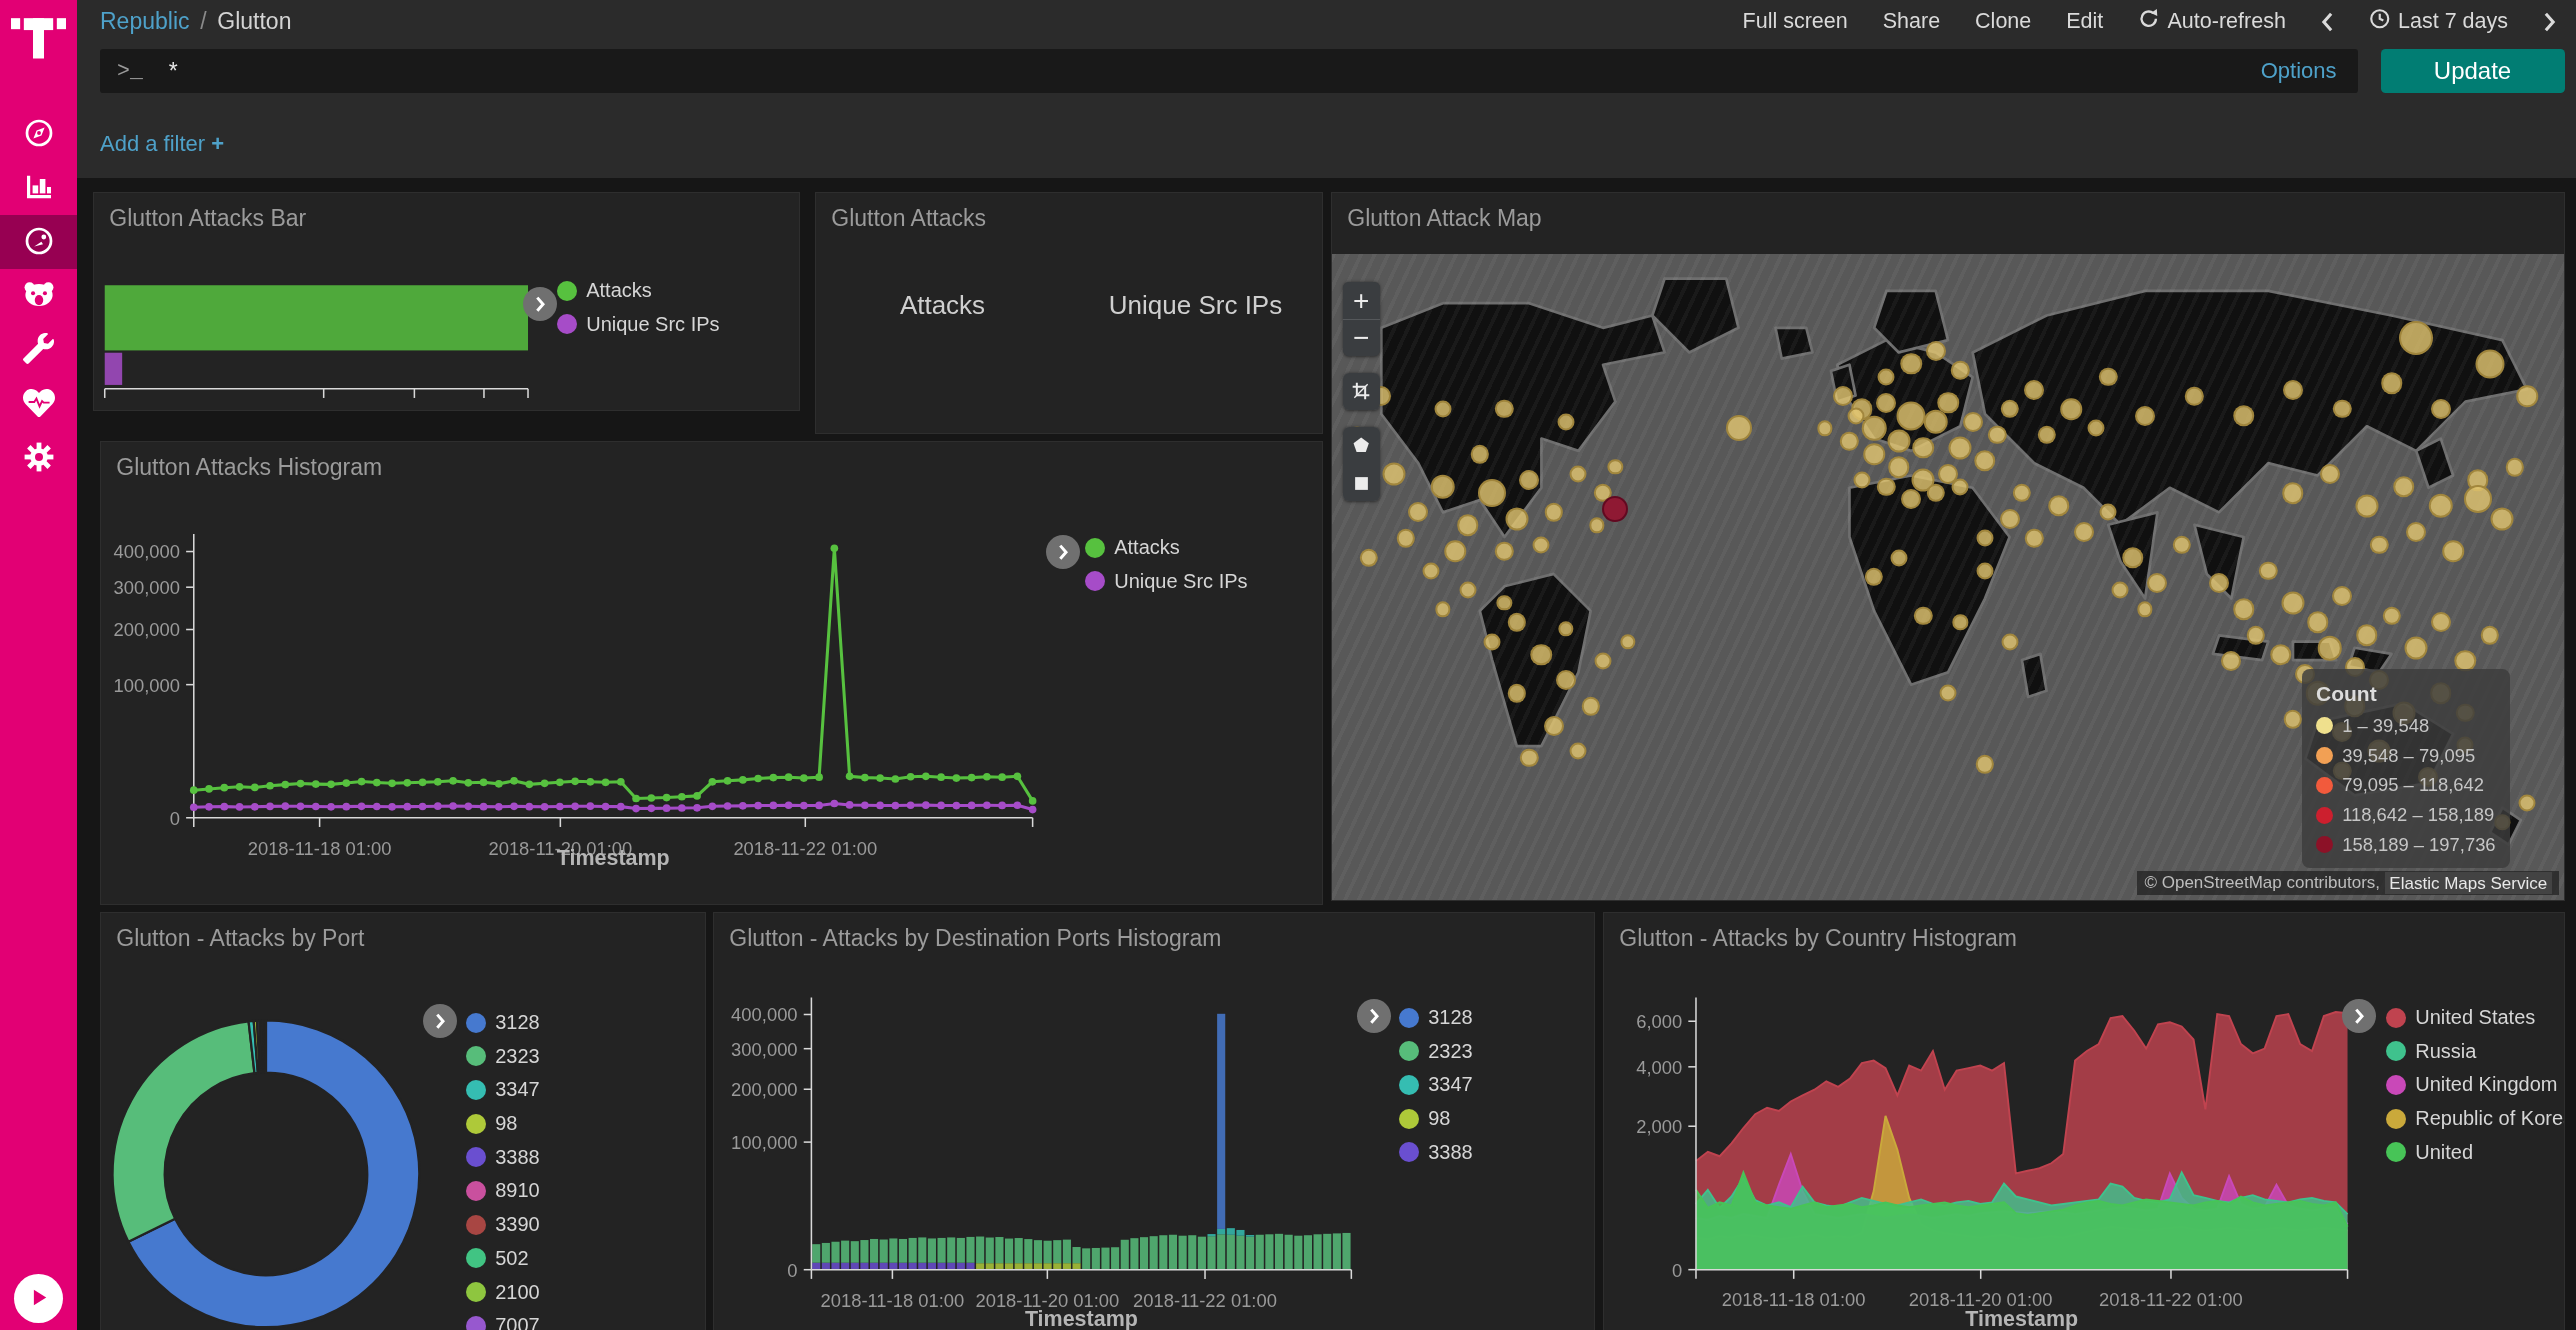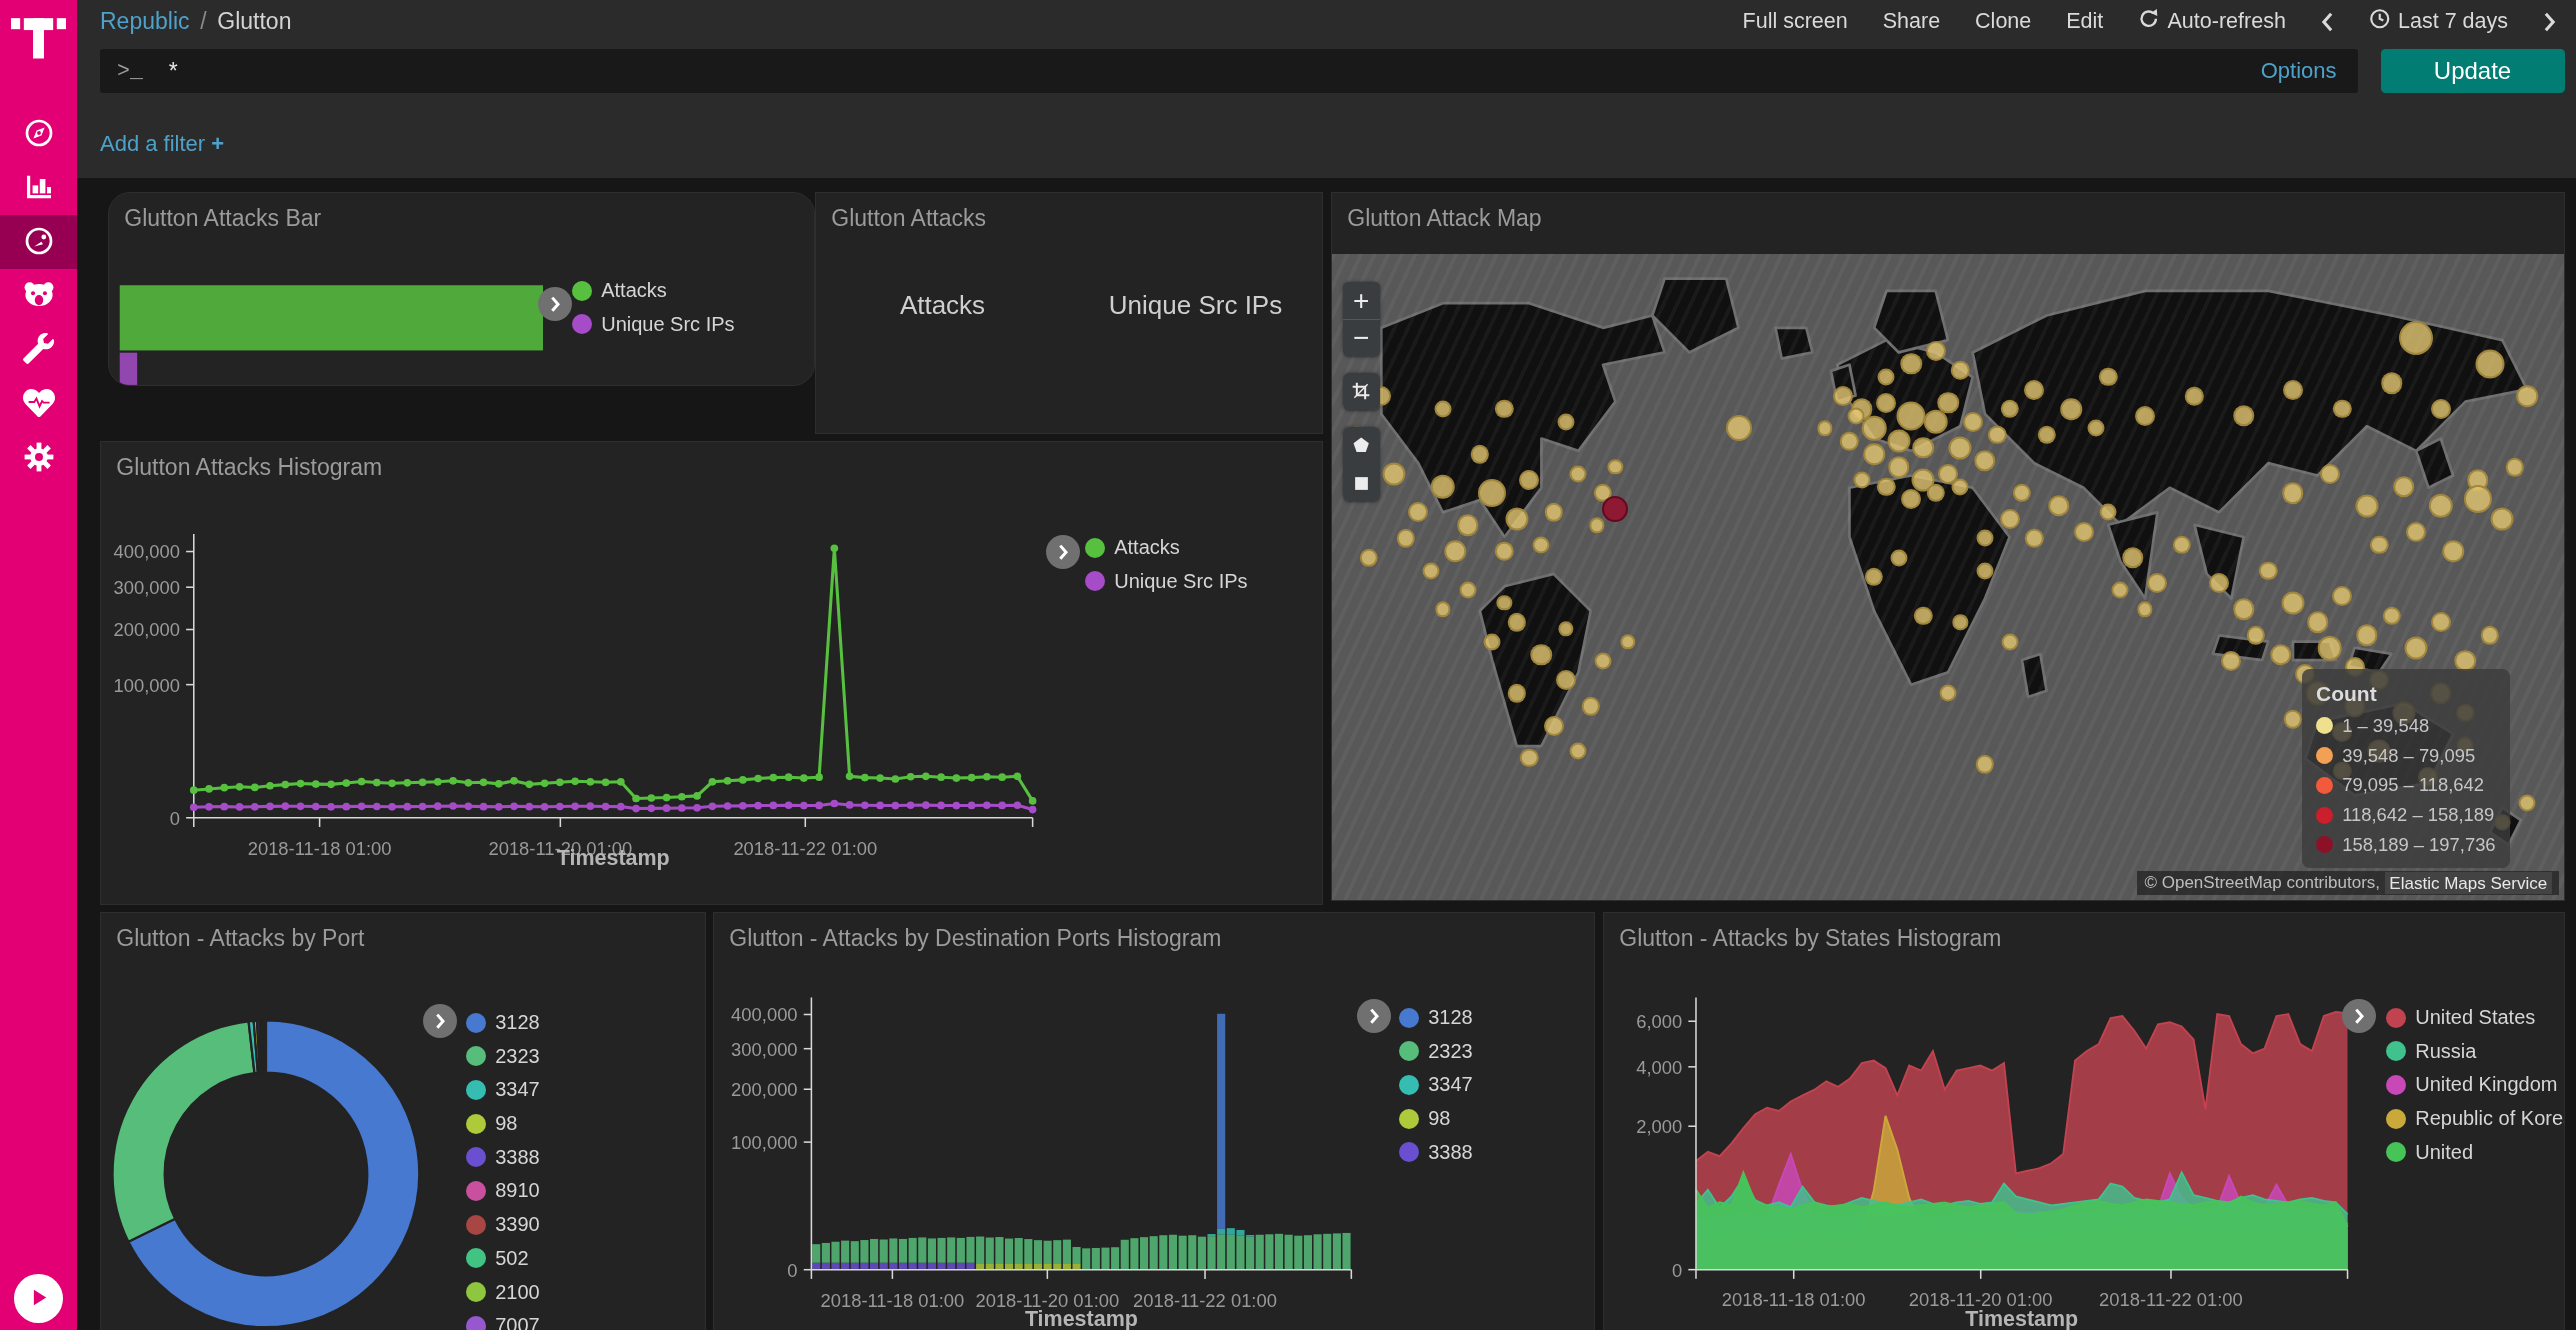--- a/index.html
+++ b/index.html
@@ -213,21 +213,21 @@
 </div>
 
 <div class="filterbar">
   <span class="add-filter">
     <span>Add a filter</span> <b>+</b>
   </span>
 </div>
 
 <main class="dash">
 
-  <section class="panel" style="left:31px;top:14px;width:707px;height:194px;border-radius:22px;">
+  <section class="panel" style="left:16px;top:14px;width:707px;height:219px;">
     <div class="panel-title">Glutton Attacks Bar</div>
     <svg id="chart-bar" class="chart-svg" width="707" height="242" viewBox="0 0 922 315">
         <rect x="14" y="120" width="552" height="85" fill="#57c13f" fill-opacity="0.85"></rect>
         <rect x="14" y="208" width="22.726331629874064" height="42" fill="#a64cc8" fill-opacity="0.85"></rect>
         <line x1="14" y1="255" x2="566" y2="255" stroke="#d9d9d9" stroke-width="2"></line>
         <line x1="14" y1="255" x2="14" y2="267" stroke="#d9d9d9" stroke-width="2"></line>
         <line x1="566" y1="255" x2="566" y2="267" stroke="#d9d9d9" stroke-width="2"></line>
         <line x1="299.5328170930581" y1="255" x2="299.5328170930581" y2="267" stroke="#d9d9d9" stroke-width="2"></line>
         <text x="299.5328170930581" y="300" fill="#9a9a9a" font-size="24" font-family="Liberation Sans, sans-serif" text-anchor="middle">200,000</text>
         <line x1="417.80438243559905" y1="255" x2="417.80438243559905" y2="267" stroke="#d9d9d9" stroke-width="2"></line>
@@ -863,21 +863,21 @@
           <span class="lg-label">98</span>
         </div>
         <div class="lg-item">
           <span class="lg-dot" style="width: 20px; height: 20px; background: rgb(106, 79, 208);"></span>
           <span class="lg-label">3388</span>
         </div>
       </div>
   </section>
 
   <section class="panel" style="left:1526px;top:734px;width:962px;height:537px;">
-    <div class="panel-title">Glutton - Attacks by States Histogram</div>
+    <div class="panel-title">Glutton - Attacks by Country Histogram</div>
     <svg id="chart-area" class="chart-svg" width="962" height="537" viewBox="0 0 1255 700">
         <path d="M120 465 L120 323.12248965682943 L135.45454545454547 311.2795939528713 L150.9090909090909 317.0824703145861 L166.36363636363637 300.2860099159402 L181.8181818181818 280.25106463731095 L197.27272727272725 262.1857014264469 L212.72727272727275 253.7315096849509 L228.1818181818182 257.9154584404206 L243.63636363636363 245.60284802642119 L259.0909090909091 237.76477916433095 L274.5454545454545 230.18820114322844 L290 219.2609436342497 L305.4545454545455 226.49015003691827 L320.9090909090909 215.72494815848853 L336.3636363636364 195.48143412198635 L351.8181818181818 192.2535518104773 L367.27272727272725 202.0560476853983 L382.72727272727275 237.76477916433095 L398.1818181818182 198.74844656625504 L413.6363636363636 205.40578894789525 L429.09090909090907 179.7070004570121 L444.54545454545456 230.18820114322844 L460 205.40578894789525 L475.45454545454544 202.0560476853983 L490.90909090909093 198.74844656625504 L506.3636363636364 205.40578894789525 L521.8181818181818 195.48143412198635 L537.2727272727273 339.48781404369765 L552.7272727272727 336.04848722462066 L568.1818181818182 332.6985394238286 L583.6363636363636 326.241057521877 L599.090909090909 314.1531259463269 L614.5454545454545 192.2535518104773 L630 179.7070004570121 L645.4545454545455 170.6478324703354 L660.9090909090909 136.90304741720382 L676.3636363636364 134.24634855957146 L691.8181818181819 153.31842465143262 L707.2727272727273 176.65565163281917 L722.7272727272727 145.00545730756414 L738.1818181818181 142.28205039074754 L753.6363636363636 147.75224239424108 L769.0909090909091 164.76020612928505 L784.5454545454545 255.81302340616284 L800 131.61081962931775 L815.4545454545455 134.24634855957146 L830.9090909090909 170.6478324703354 L846.3636363636364 182.79133971265787 L861.8181818181819 176.65565163281917 L877.2727272727273 134.24634855957146 L892.7272727272727 131.61081962931775 L908.1818181818181 170.6478324703354 L923.6363636363636 179.7070004570121 L939.0909090909091 134.24634855957146 L954.5454545454545 128.9959624717374 L970 130.30083744986052 L970 465 Z" fill="#c0434f" fill-opacity="0.82"></path>
         <polyline points="120,323.12248965682943 135.45454545454547,311.2795939528713 150.9090909090909,317.0824703145861 166.36363636363637,300.2860099159402 181.8181818181818,280.25106463731095 197.27272727272725,262.1857014264469 212.72727272727275,253.7315096849509 228.1818181818182,257.9154584404206 243.63636363636363,245.60284802642119 259.0909090909091,237.76477916433095 274.5454545454545,230.18820114322844 290,219.2609436342497 305.4545454545455,226.49015003691827 320.9090909090909,215.72494815848853 336.3636363636364,195.48143412198635 351.8181818181818,192.2535518104773 367.27272727272725,202.0560476853983 382.72727272727275,237.76477916433095 398.1818181818182,198.74844656625504 413.6363636363636,205.40578894789525 429.09090909090907,179.7070004570121 444.54545454545456,230.18820114322844 460,205.40578894789525 475.45454545454544,202.0560476853983 490.90909090909093,198.74844656625504 506.3636363636364,205.40578894789525 521.8181818181818,195.48143412198635 537.2727272727273,339.48781404369765 552.7272727272727,336.04848722462066 568.1818181818182,332.6985394238286 583.6363636363636,326.241057521877 599.090909090909,314.1531259463269 614.5454545454545,192.2535518104773 630,179.7070004570121 645.4545454545455,170.6478324703354 660.9090909090909,136.90304741720382 676.3636363636364,134.24634855957146 691.8181818181819,153.31842465143262 707.2727272727273,176.65565163281917 722.7272727272727,145.00545730756414 738.1818181818181,142.28205039074754 753.6363636363636,147.75224239424108 769.0909090909091,164.76020612928505 784.5454545454545,255.81302340616284 800,131.61081962931775 815.4545454545455,134.24634855957146 830.9090909090909,170.6478324703354 846.3636363636364,182.79133971265787 861.8181818181819,176.65565163281917 877.2727272727273,134.24634855957146 892.7272727272727,131.61081962931775 908.1818181818181,170.6478324703354 923.6363636363636,179.7070004570121 939.0909090909091,134.24634855957146 954.5454545454545,128.9959624717374 970,130.30083744986052" fill="none" stroke="#c0434f" stroke-width="2.5"></polyline>
         <path d="M120 465 L120 423.16260468123255 L135.45454545454547 425.30956182714857 L150.9090909090909 421.12056960528423 L166.36363636363637 423.16260468123255 L181.8181818181818 419.1694296733001 L197.27272727272725 421.12056960528423 L212.72727272727275 423.16260468123255 L228.1818181818182 425.30956182714857 L243.63636363636363 423.16260468123255 L259.0909090909091 421.12056960528423 L274.5454545454545 419.1694296733001 L290 423.16260468123255 L305.4545454545455 421.12056960528423 L320.9090909090909 423.16260468123255 L336.3636363636364 417.29803000738366 L351.8181818181818 362.5197293019142 L367.27272727272725 264.3549006769591 L382.72727272727275 308.4588007621523 L398.1818181818182 371.44874006570456 L413.6363636363636 405.83298812583445 L429.09090909090907 413.7598646509571 L444.54545454545456 417.29803000738366 L460 419.1694296733001 L475.45454545454544 421.12056960528423 L490.90909090909093 423.16260468123255 L506.3636363636364 421.12056960528423 L521.8181818181818 419.1694296733001 L537.2727272727273 423.16260468123255 L552.7272727272727 425.30956182714857 L568.1818181818182 423.16260468123255 L583.6363636363636 421.12056960528423 L599.090909090909 423.16260468123255 L614.5454545454545 419.1694296733001 L630 415.4973262754187 L645.4545454545455 412.07941576953147 L660.9090909090909 408.8692440394227 L676.3636363636364 410.45071036209544 L691.8181818181819 412.07941576953147 L707.2727272727273 413.7598646509571 L722.7272727272727 412.07941576953147 L738.1818181818181 410.45071036209544 L753.6363636363636 408.8692440394227 L769.0909090909091 412.07941576953147 L784.5454545454545 413.7598646509571 L800 412.07941576953147 L815.4545454545455 410.45071036209544 L830.9090909090909 412.07941576953147 L846.3636363636364 413.7598646509571 L861.8181818181819 412.07941576953147 L877.2727272727273 410.45071036209544 L892.7272727272727 412.07941576953147 L908.1818181818181 413.7598646509571 L923.6363636363636 412.07941576953147 L939.0909090909091 410.45071036209544 L954.5454545454545 412.07941576953147 L970 413.7598646509571 L970 465 Z" fill="#caa93b" fill-opacity="0.82"></path>
         <polyline points="120,423.16260468123255 135.45454545454547,425.30956182714857 150.9090909090909,421.12056960528423 166.36363636363637,423.16260468123255 181.8181818181818,419.1694296733001 197.27272727272725,421.12056960528423 212.72727272727275,423.16260468123255 228.1818181818182,425.30956182714857 243.63636363636363,423.16260468123255 259.0909090909091,421.12056960528423 274.5454545454545,419.1694296733001 290,423.16260468123255 305.4545454545455,421.12056960528423 320.9090909090909,423.16260468123255 336.3636363636364,417.29803000738366 351.8181818181818,362.5197293019142 367.27272727272725,264.3549006769591 382.72727272727275,308.4588007621523 398.1818181818182,371.44874006570456 413.6363636363636,405.83298812583445 429.09090909090907,413.7598646509571 444.54545454545456,417.29803000738366 460,419.1694296733001 475.45454545454544,421.12056960528423 490.90909090909093,423.16260468123255 506.3636363636364,421.12056960528423 521.8181818181818,419.1694296733001 537.2727272727273,423.16260468123255 552.7272727272727,425.30956182714857 568.1818181818182,423.16260468123255 583.6363636363636,421.12056960528423 599.090909090909,423.16260468123255 614.5454545454545,419.1694296733001 630,415.4973262754187 645.4545454545455,412.07941576953147 660.9090909090909,408.8692440394227 676.3636363636364,410.45071036209544 691.8181818181819,412.07941576953147 707.2727272727273,413.7598646509571 722.7272727272727,412.07941576953147 738.1818181818181,410.45071036209544 753.6363636363636,408.8692440394227 769.0909090909091,412.07941576953147 784.5454545454545,413.7598646509571 800,412.07941576953147 815.4545454545455,410.45071036209544 830.9090909090909,412.07941576953147 846.3636363636364,413.7598646509571 861.8181818181819,412.07941576953147 877.2727272727273,410.45071036209544 892.7272727272727,412.07941576953147 908.1818181818181,413.7598646509571 923.6363636363636,412.07941576953147 939.0909090909091,410.45071036209544 954.5454545454545,412.07941576953147 970,413.7598646509571" fill="none" stroke="#caa93b" stroke-width="2.5"></polyline>
         <path d="M120 465 L120 397.53922708452757 L135.45454545454547 400.185785872687 L150.9090909090909 394.99264744496685 L166.36363636363637 397.53922708452757 L181.8181818181818 392.53550565155047 L197.27272727272725 394.99264744496685 L212.72727272727275 397.53922708452757 L228.1818181818182 354.3086564838435 L243.63636363636363 314.1531259463269 L259.0909090909091 362.5197293019142 L274.5454545454545 392.53550565155047 L290 394.99264744496685 L305.4545454545455 397.53922708452757 L320.9090909090909 394.99264744496685 L336.3636363636364 392.53550565155047 L351.8181818181818 394.99264744496685 L367.27272727272725 397.53922708452757 L382.72727272727275 394.99264744496685 L398.1818181818182 392.53550565155047 L413.6363636363636 394.99264744496685 L429.09090909090907 397.53922708452757 L444.54545454545456 394.99264744496685 L460 392.53550565155047 L475.45454545454544 394.99264744496685 L490.90909090909093 391.3376642653632 L506.3636363636364 390.15899205256363 L521.8181818181818 388.9985971491702 L537.2727272727273 390.15899205256363 L552.7272727272727 391.3376642653632 L568.1818181818182 390.15899205256363 L583.6363636363636 388.9985971491702 L599.090909090909 390.15899205256363 L614.5454545454545 392.53550565155047 L630 390.15899205256363 L645.4545454545455 387.85565477625727 L660.9090909090909 385.61912365429714 L676.3636363636364 383.4439023811001 L691.8181818181819 385.61912365429714 L707.2727272727273 387.85565477625727 L722.7272727272727 385.61912365429714 L738.1818181818181 339.48781404369765 L753.6363636363636 371.44874006570456 L769.0909090909091 385.61912365429714 L784.5454545454545 387.85565477625727 L800 385.61912365429714 L815.4545454545455 343.02408024532053 L830.9090909090909 379.2588539985203 L846.3636363636364 385.61912365429714 L861.8181818181819 383.4439023811001 L877.2727272727273 354.3086564838435 L892.7272727272727 381.3252093624651 L908.1818181818181 385.61912365429714 L923.6363636363636 387.85565477625727 L939.0909090909091 385.61912365429714 L954.5454545454545 383.4439023811001 L970 405.83298812583445 L970 465 Z" fill="#c948b8" fill-opacity="0.82"></path>
         <polyline points="120,397.53922708452757 135.45454545454547,400.185785872687 150.9090909090909,394.99264744496685 166.36363636363637,397.53922708452757 181.8181818181818,392.53550565155047 197.27272727272725,394.99264744496685 212.72727272727275,397.53922708452757 228.1818181818182,354.3086564838435 243.63636363636363,314.1531259463269 259.0909090909091,362.5197293019142 274.5454545454545,392.53550565155047 290,394.99264744496685 305.4545454545455,397.53922708452757 320.9090909090909,394.99264744496685 336.3636363636364,392.53550565155047 351.8181818181818,394.99264744496685 367.27272727272725,397.53922708452757 382.72727272727275,394.99264744496685 398.1818181818182,392.53550565155047 413.6363636363636,394.99264744496685 429.09090909090907,397.53922708452757 444.54545454545456,394.99264744496685 460,392.53550565155047 475.45454545454544,394.99264744496685 490.90909090909093,391.3376642653632 506.3636363636364,390.15899205256363 521.8181818181818,388.9985971491702 537.2727272727273,390.15899205256363 552.7272727272727,391.3376642653632 568.1818181818182,390.15899205256363 583.6363636363636,388.9985971491702 599.090909090909,390.15899205256363 614.5454545454545,392.53550565155047 630,390.15899205256363 645.4545454545455,387.85565477625727 660.9090909090909,385.61912365429714 676.3636363636364,383.4439023811001 691.8181818181819,385.61912365429714 707.2727272727273,387.85565477625727 722.7272727272727,385.61912365429714 738.1818181818181,339.48781404369765 753.6363636363636,371.44874006570456 769.0909090909091,385.61912365429714 784.5454545454545,387.85565477625727 800,385.61912365429714 815.4545454545455,343.02408024532053 830.9090909090909,379.2588539985203 846.3636363636364,385.61912365429714 861.8181818181819,383.4439023811001 877.2727272727273,354.3086564838435 892.7272727272727,381.3252093624651 908.1818181818181,385.61912365429714 923.6363636363636,387.85565477625727 939.0909090909091,385.61912365429714 954.5454545454545,383.4439023811001 970,405.83298812583445" fill="none" stroke="#c948b8" stroke-width="2.5"></polyline>
         <path d="M120 465 L120 379.2588539985203 L135.45454545454547 360.82572576799635 L150.9090909090909 384.5241632903537 L166.36363636363637 369.5960600147673 L181.8181818181818 345.1959320144664 L197.27272727272725 374.2986883161193 L212.72727272727275 381.3252093624651 L228.1818181818182 377.24113921056846 L243.63636363636363 383.4439023811001 L259.0909090909091 356.70658729500616 L274.5454545454545 377.24113921056846 L290 381.3252093624651 L305.4545454545455 383.4439023811001 L320.9090909090909 377.24113921056846 L336.3636363636364 371.44874006570456 L351.8181818181818 375.26878371229674 L367.27272727272725 379.2588539985203 L382.72727272727275 381.3252093624651 L398.1818181818182 377.24113921056846 L413.6363636363636 373.33885934660015 L429.09090909090907 379.2588539985203 L444.54545454545456 381.3252093624651 L460 377.24113921056846 L475.45454545454544 375.26878371229674 L490.90909090909093 379.2588539985203 L506.3636363636364 377.24113921056846 L521.8181818181818 352.7384880788454 L537.2727272727273 369.5960600147673 L552.7272727272727 373.33885934660015 L568.1818181818182 377.24113921056846 L583.6363636363636 381.3252093624651 L599.090909090909 379.2588539985203 L614.5454545454545 377.24113921056846 L630 375.26878371229674 L645.4545454545455 373.33885934660015 L660.9090909090909 352.7384880788454 L676.3636363636364 356.70658729500616 L691.8181818181819 371.44874006570456 L707.2727272727273 375.26878371229674 L722.7272727272727 377.24113921056846 L738.1818181818181 373.33885934660015 L753.6363636363636 338.1008969576964 L769.0909090909091 367.77867880903057 L784.5454545454545 371.44874006570456 L800 375.26878371229674 L815.4545454545455 377.24113921056846 L830.9090909090909 371.44874006570456 L846.3636363636364 367.77867880903057 L861.8181818181819 373.33885934660015 L877.2727272727273 375.26878371229674 L892.7272727272727 377.24113921056846 L908.1818181818181 373.33885934660015 L923.6363636363636 371.44874006570456 L939.0909090909091 375.26878371229674 L954.5454545454545 377.24113921056846 L970 392.53550565155047 L970 465 Z" fill="#3fc28d" fill-opacity="0.82"></path>
         <polyline points="120,379.2588539985203 135.45454545454547,360.82572576799635 150.9090909090909,384.5241632903537 166.36363636363637,369.5960600147673 181.8181818181818,345.1959320144664 197.27272727272725,374.2986883161193 212.72727272727275,381.3252093624651 228.1818181818182,377.24113921056846 243.63636363636363,383.4439023811001 259.0909090909091,356.70658729500616 274.5454545454545,377.24113921056846 290,381.3252093624651 305.4545454545455,383.4439023811001 320.9090909090909,377.24113921056846 336.3636363636364,371.44874006570456 351.8181818181818,375.26878371229674 367.27272727272725,379.2588539985203 382.72727272727275,381.3252093624651 398.1818181818182,377.24113921056846 413.6363636363636,373.33885934660015 429.09090909090907,379.2588539985203 444.54545454545456,381.3252093624651 460,377.24113921056846 475.45454545454544,375.26878371229674 490.90909090909093,379.2588539985203 506.3636363636364,377.24113921056846 521.8181818181818,352.7384880788454 537.2727272727273,369.5960600147673 552.7272727272727,373.33885934660015 568.1818181818182,377.24113921056846 583.6363636363636,381.3252093624651 599.090909090909,379.2588539985203 614.5454545454545,377.24113921056846 630,375.26878371229674 645.4545454545455,373.33885934660015 660.9090909090909,352.7384880788454 676.3636363636364,356.70658729500616 691.8181818181819,371.44874006570456 707.2727272727273,375.26878371229674 722.7272727272727,377.24113921056846 738.1818181818181,373.33885934660015 753.6363636363636,338.1008969576964 769.0909090909091,367.77867880903057 784.5454545454545,371.44874006570456 800,375.26878371229674 815.4545454545455,377.24113921056846 830.9090909090909,371.44874006570456 846.3636363636364,367.77867880903057 861.8181818181819,373.33885934660015 877.2727272727273,375.26878371229674 892.7272727272727,377.24113921056846 908.1818181818181,373.33885934660015 923.6363636363636,371.44874006570456 939.0909090909091,375.26878371229674 954.5454545454545,377.24113921056846 970,392.53550565155047" fill="none" stroke="#3fc28d" stroke-width="2.5"></polyline>
         <path d="M120 465 L120 360.82572576799635 L135.45454545454547 384.5241632903537 L150.9090909090909 377.24113921056846 L166.36363636363637 381.3252093624651 L181.8181818181818 338.1008969576964 L197.27272727272725 377.24113921056846 L212.72727272727275 381.3252093624651 L228.1818181818182 383.4439023811001 L243.63636363636363 385.61912365429714 L259.0909090909091 381.3252093624651 L274.5454545454545 377.24113921056846 L290 383.4439023811001 L305.4545454545455 381.3252093624651 L320.9090909090909 379.2588539985203 L336.3636363636364 383.4439023811001 L351.8181818181818 381.3252093624651 L367.27272727272725 377.24113921056846 L382.72727272727275 381.3252093624651 L398.1818181818182 383.4439023811001 L413.6363636363636 381.3252093624651 L429.09090909090907 379.2588539985203 L444.54545454545456 377.24113921056846 L460 381.3252093624651 L475.45454545454544 383.4439023811001 L490.90909090909093 381.3252093624651 L506.3636363636364 379.2588539985203 L521.8181818181818 377.24113921056846 L537.2727272727273 391.3376642653632 L552.7272727272727 393.75348305727084 L568.1818181818182 391.3376642653632 L583.6363636363636 388.9985971491702 L599.090909090909 386.7294003810762 L614.5454545454545 381.3252093624651 L630 377.24113921056846 L645.4545454545455 375.26878371229674 L660.9090909090909 379.2588539985203 L676.3636363636364 381.3252093624651 L691.8181818181819 377.24113921056846 L707.2727272727273 373.33885934660015 L722.7272727272727 375.26878371229674 L738.1818181818181 377.24113921056846 L753.6363636363636 379.2588539985203 L769.0909090909091 381.3252093624651 L784.5454545454545 377.24113921056846 L800 375.26878371229674 L815.4545454545455 379.2588539985203 L830.9090909090909 369.5960600147673 L846.3636363636364 377.24113921056846 L861.8181818181819 381.3252093624651 L877.2727272727273 379.2588539985203 L892.7272727272727 377.24113921056846 L908.1818181818181 375.26878371229674 L923.6363636363636 379.2588539985203 L939.0909090909091 381.3252093624651 L954.5454545454545 377.24113921056846 L970 408.8692440394227 L970 465 Z" fill="#47c457" fill-opacity="0.82"></path>

